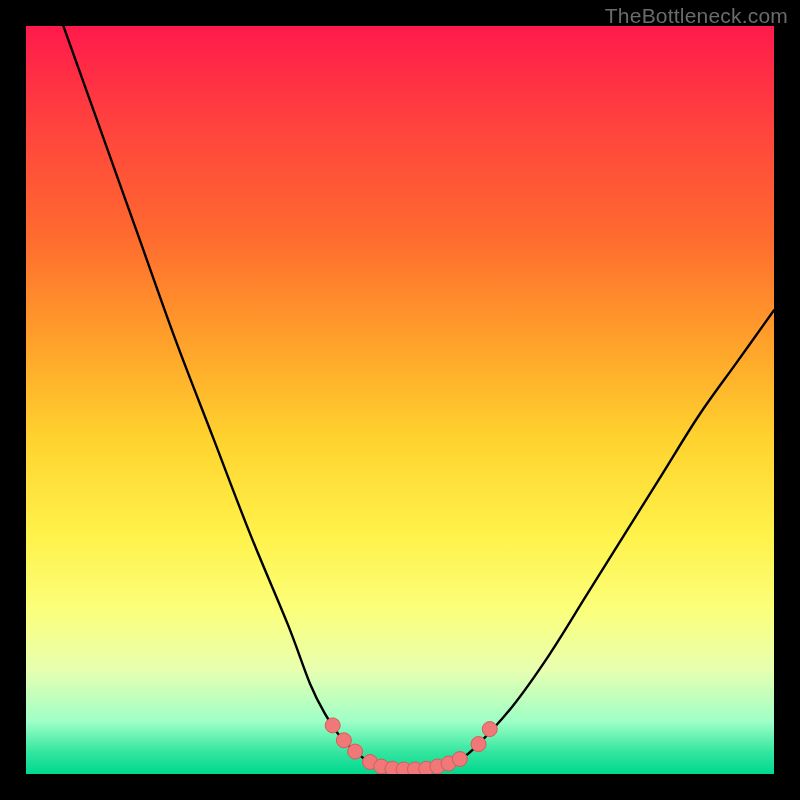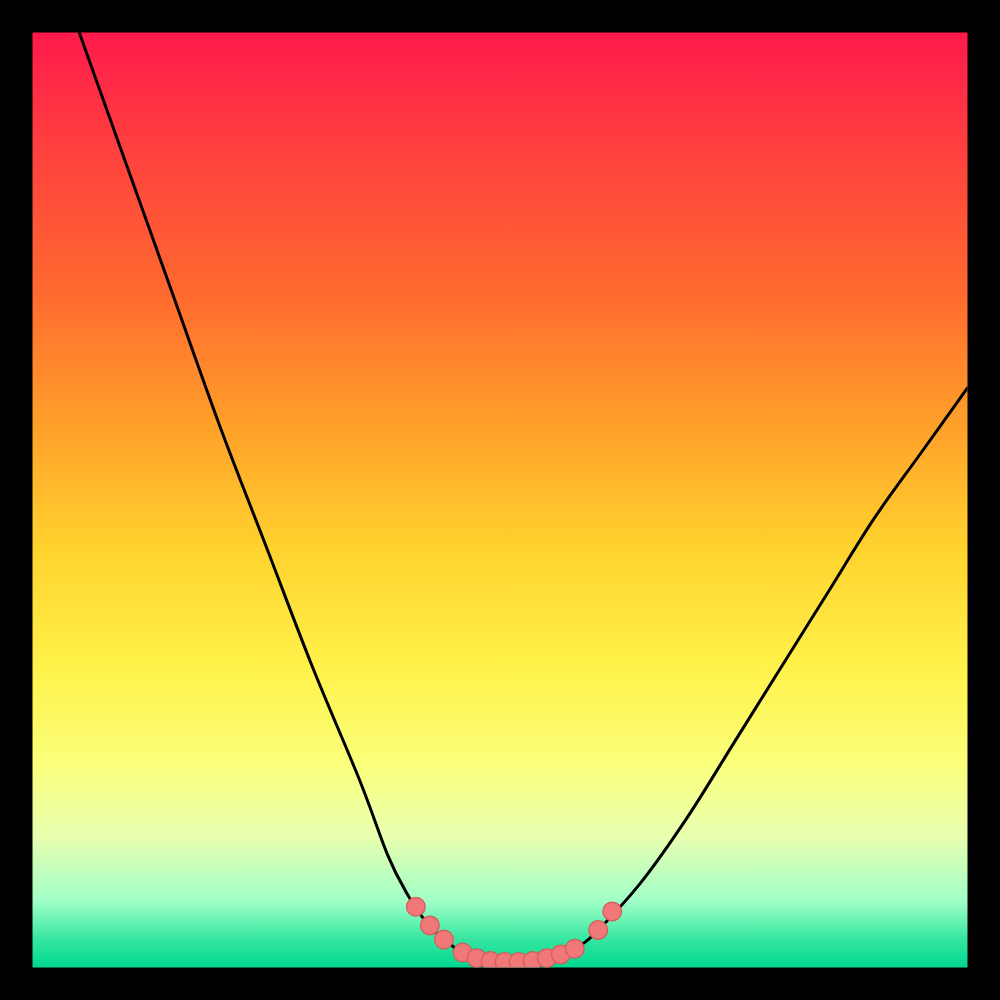--- a/index.html
+++ b/index.html
@@ -77,13 +77,14 @@
           <circle cx="388.96000000000004" cy="743.512" r="7.5" fill="#f07878" stroke="#d85a5a" stroke-width="1"></circle>
           <circle cx="400.18" cy="742.764" r="7.5" fill="#f07878" stroke="#d85a5a" stroke-width="1"></circle>
           <circle cx="411.40000000000003" cy="740.52" r="7.5" fill="#f07878" stroke="#d85a5a" stroke-width="1"></circle>
           <circle cx="422.61999999999995" cy="737.528" r="7.5" fill="#f07878" stroke="#d85a5a" stroke-width="1"></circle>
           <circle cx="433.84" cy="733.04" r="7.5" fill="#f07878" stroke="#d85a5a" stroke-width="1"></circle>
           <circle cx="452.53999999999996" cy="718.08" r="7.5" fill="#f07878" stroke="#d85a5a" stroke-width="1"></circle>
           <circle cx="463.76" cy="703.12" r="7.5" fill="#f07878" stroke="#d85a5a" stroke-width="1"></circle>
         </g>
     </svg>
   </div>
+  <div class="watermark">TheBottleneck.com</div>
 </div>
 
 </body></html>

